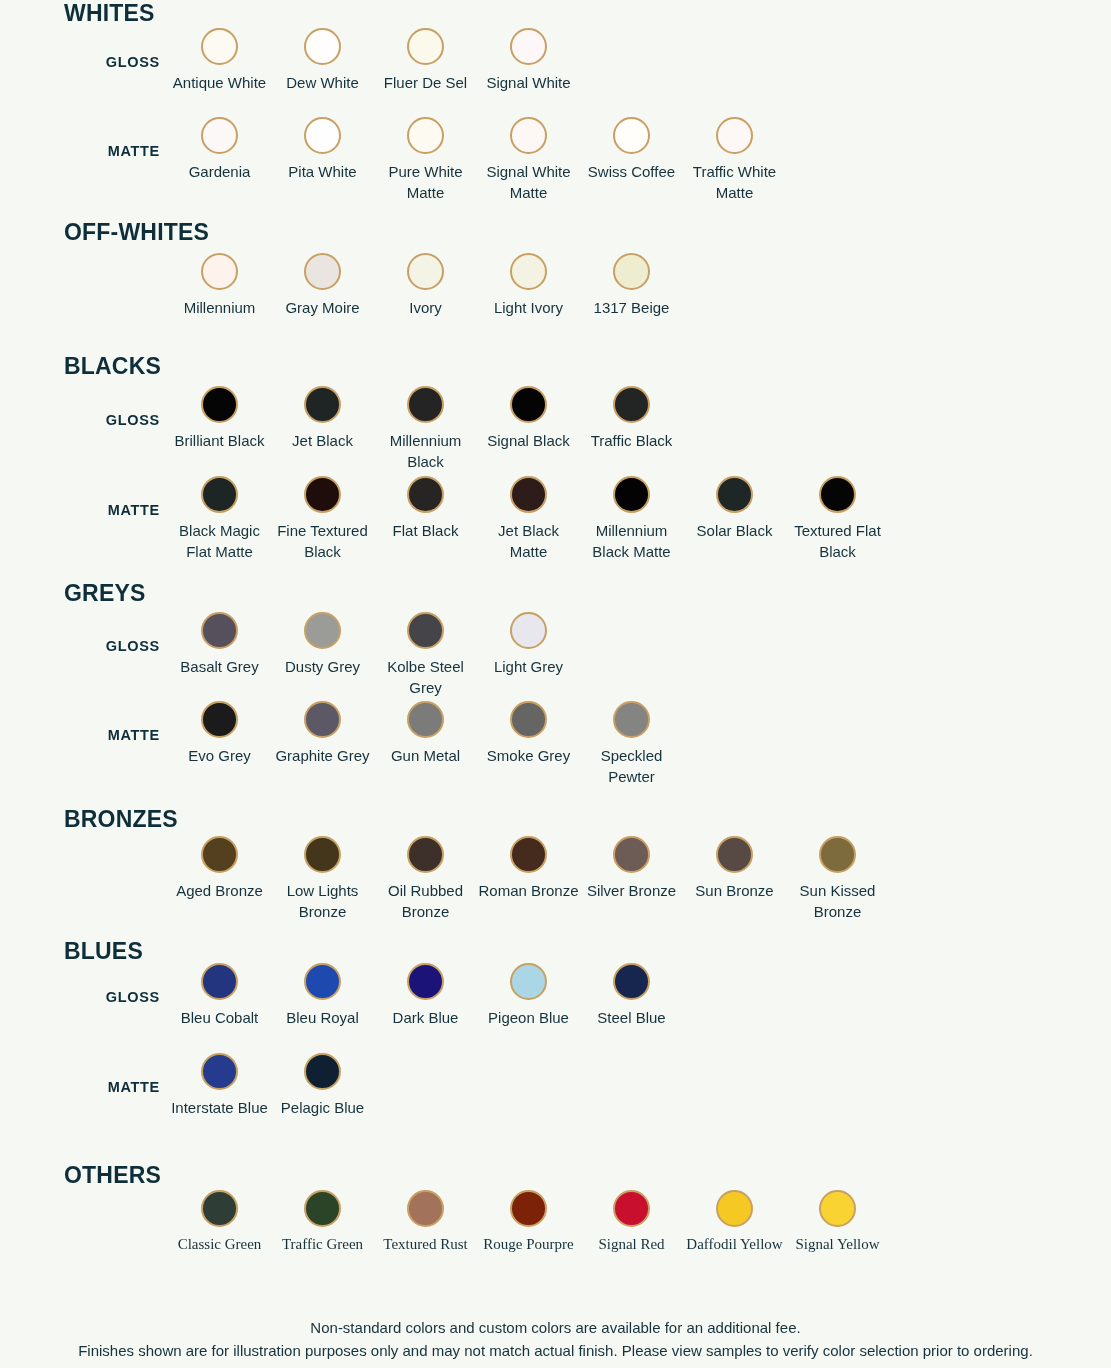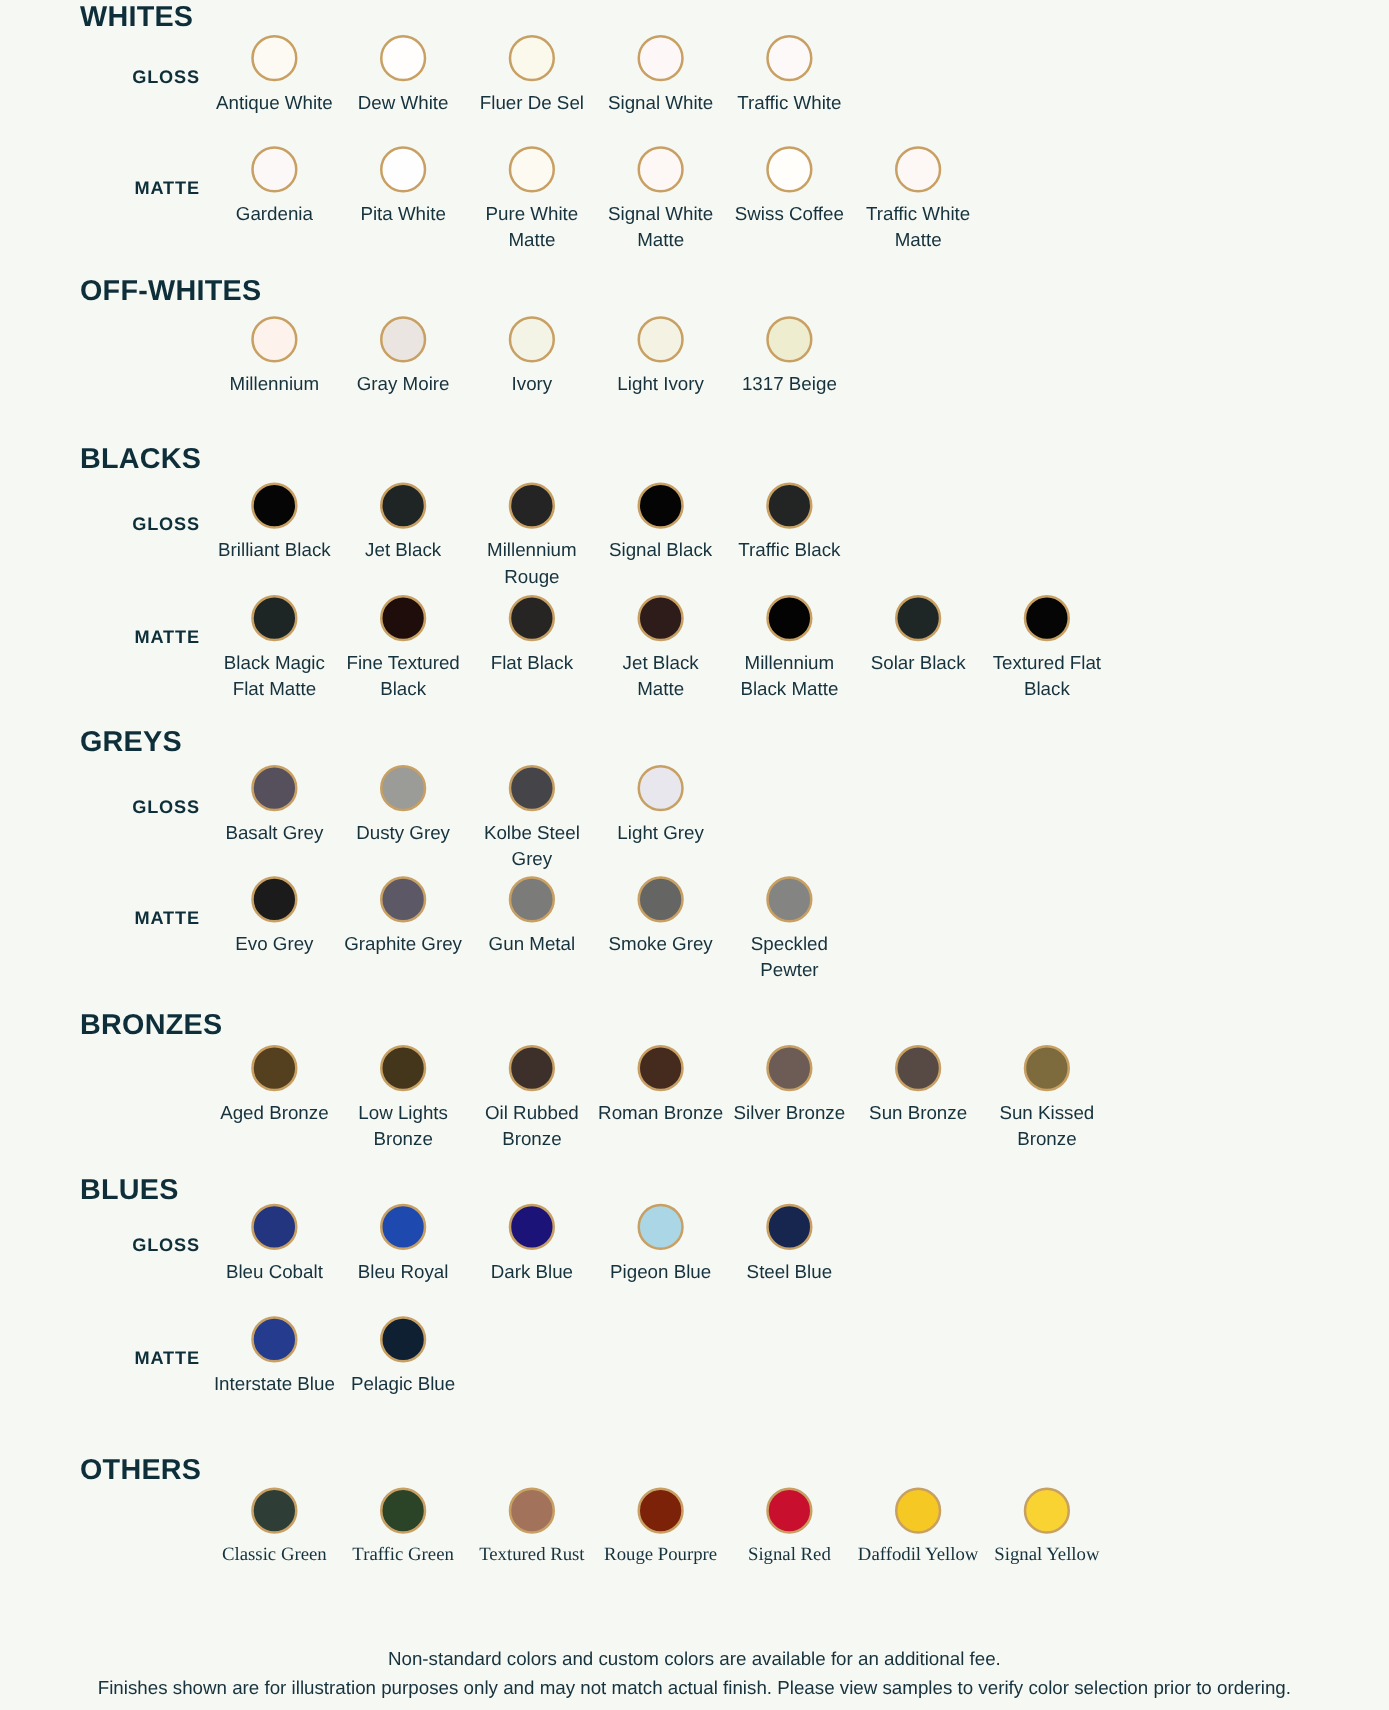--- a/index.html
+++ b/index.html
@@ -105,24 +105,20 @@
             <div class="swatch-name">Dew White</div>
           </div>
           <div class="swatch-cell">
             <div class="dot" style="background: rgb(251, 248, 236); border-color: rgb(200, 160, 99);"></div>
             <div class="swatch-name">Fluer De Sel</div>
           </div>
           <div class="swatch-cell">
             <div class="dot" style="background: rgb(253, 248, 247); border-color: rgb(200, 160, 99);"></div>
             <div class="swatch-name">Signal White</div>
           </div>
-          <div class="swatch-cell">
-            <div class="dot" style="background: rgb(253, 249, 249); border-color: rgb(200, 160, 99);"></div>
-            <div class="swatch-name">Traffic White</div>
-          </div>
         </div>
       </div>
       <div class="row" style="position: absolute; left: 0px; right: 0px; top: 117px;">
         <div class="row-label">MATTE</div>
         <div class="swatches">
           <div class="swatch-cell">
             <div class="dot" style="background: rgb(253, 248, 248); border-color: rgb(200, 160, 99);"></div>
             <div class="swatch-name">Gardenia</div>
           </div>
           <div class="swatch-cell">
@@ -183,21 +179,21 @@
           <div class="swatch-cell">
             <div class="dot" style="background: rgb(5, 5, 5); border-color: rgb(200, 160, 99);"></div>
             <div class="swatch-name">Brilliant Black</div>
           </div>
           <div class="swatch-cell">
             <div class="dot" style="background: rgb(30, 37, 36); border-color: rgb(200, 160, 99);"></div>
             <div class="swatch-name">Jet Black</div>
           </div>
           <div class="swatch-cell">
             <div class="dot" style="background: rgb(36, 36, 36); border-color: rgb(200, 160, 99);"></div>
-            <div class="swatch-name">Millennium Rouge</div>
+            <div class="swatch-name">Millennium Black</div>
           </div>
           <div class="swatch-cell">
             <div class="dot" style="background: rgb(4, 4, 4); border-color: rgb(200, 160, 99);"></div>
             <div class="swatch-name">Signal Black</div>
           </div>
           <div class="swatch-cell">
             <div class="dot" style="background: rgb(35, 36, 36); border-color: rgb(200, 160, 99);"></div>
             <div class="swatch-name">Traffic Black</div>
           </div>
         </div>

